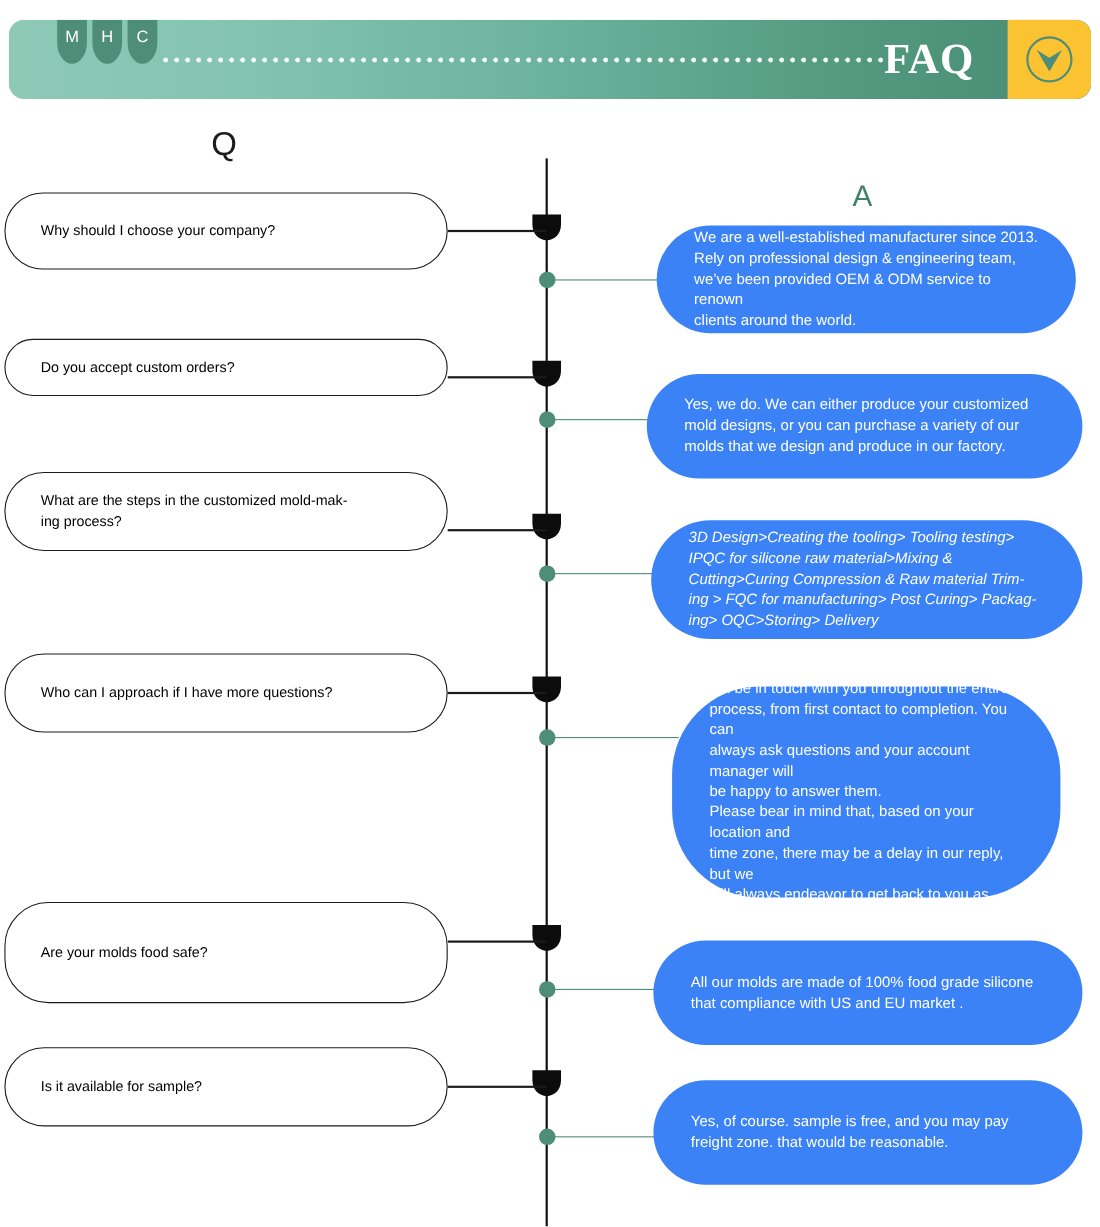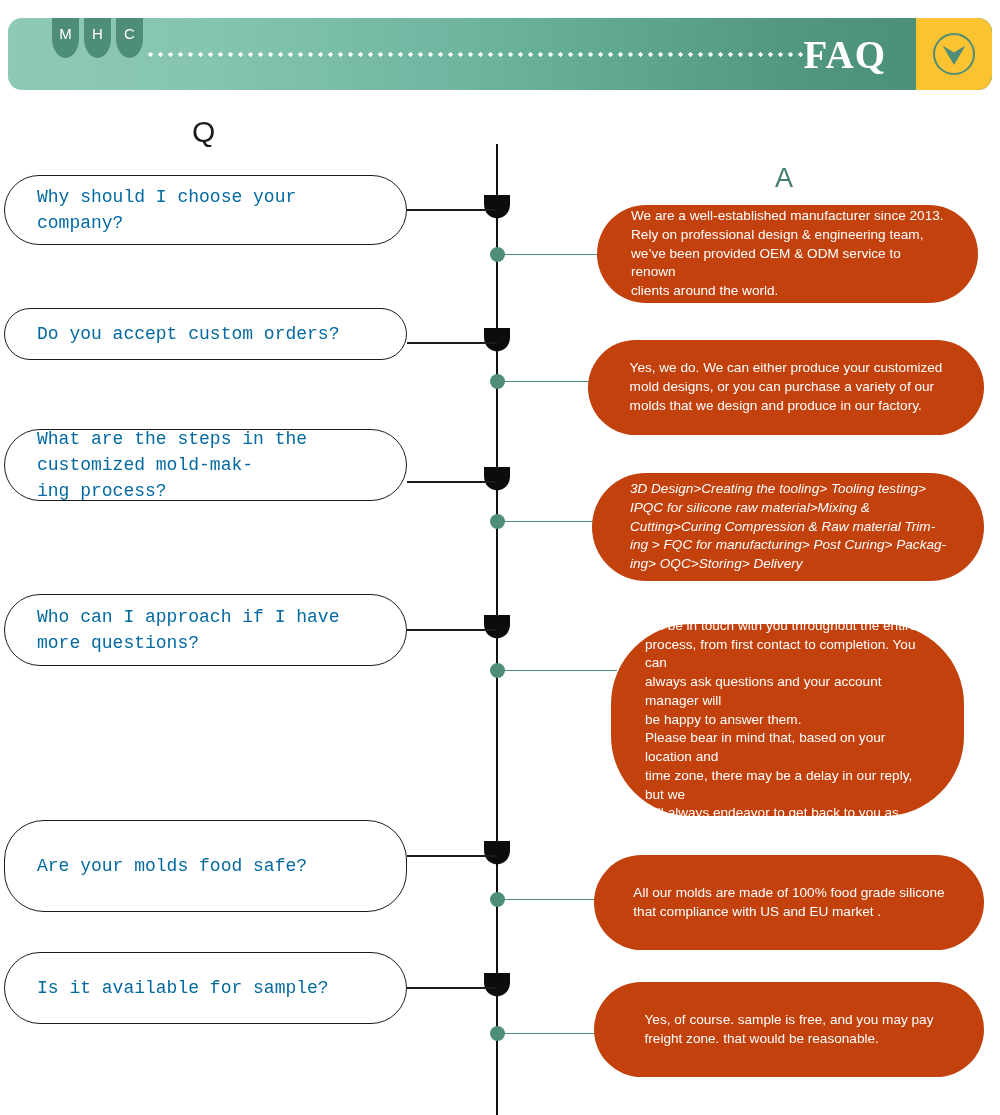--- a/index.html
+++ b/index.html
@@ -141,42 +141,41 @@
     width: 403px;
     box-sizing: border-box;
     border: 1.4px solid #1b1b1b;
     border-radius: 40px;
     background: #ffffff;
     display: flex;
     align-items: center;
     padding: 0 32px;
   }
   .question-text {
-    font-size: 18px;
+    font-size: 13px;
     line-height: 1.45;
-    color: #0369a1;
-    font-family: Liberation Mono, monospace;
+    color: #000000;
+    font-family: Liberation Sans, sans-serif;
   }
   .q-connector {
     position: absolute;
     left: 407px;
     height: 1.5px;
     background: #1b1b1b;
   }
 
   
   .answer-bubble {
     position: absolute;
     box-sizing: border-box;
-    background: #c2410c;
+    background: #3b82f6;
     border-radius: 80px;
     display: flex;
     align-items: center;
     padding: 6px 34px;
-    justify-content: center;
   }
   .answer-text {
     color: #ffffff;
     font-size: 13.6px;
     line-height: 1.38;
     font-family: "Liberation Sans", sans-serif;
     white-space: pre-line;
   }
   .a-connector {
     position: absolute;
@@ -254,21 +253,21 @@
 <div class="question-pill" style="top:175px; height:70px;">
   <span class="question-text">Why should I choose your company?</span>
 </div>
 <div class="question-pill" style="top:308px; height:52px;">
   <span class="question-text">Do you accept custom orders?</span>
 </div>
 <div class="question-pill" style="top:429px; height:72px;">
   <span class="question-text" style="white-space:pre-line;">What are the steps in the customized mold-mak-
 ing process?</span>
 </div>
-<div class="question-pill" style="top:594px; height:72px;justify-content:flex-end;">
+<div class="question-pill" style="top:594px; height:72px;">
   <span class="question-text">Who can I approach if I have more questions?</span>
 </div>
 <div class="question-pill" style="top:820px; height:92px;">
   <span class="question-text">Are your molds food safe?</span>
 </div>
 <div class="question-pill" style="top:952px; height:72px;">
   <span class="question-text">Is it available for sample?</span>
 </div>
 
 <div class="answer-bubble" style="left:597px; top:205px; width:381px; height:98px;">

